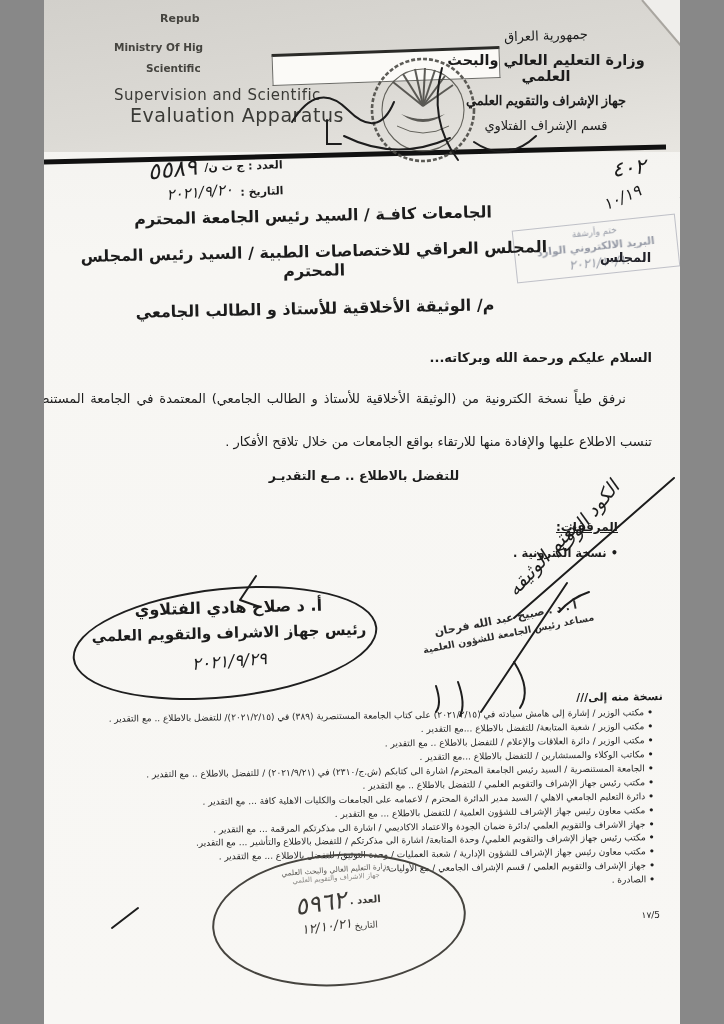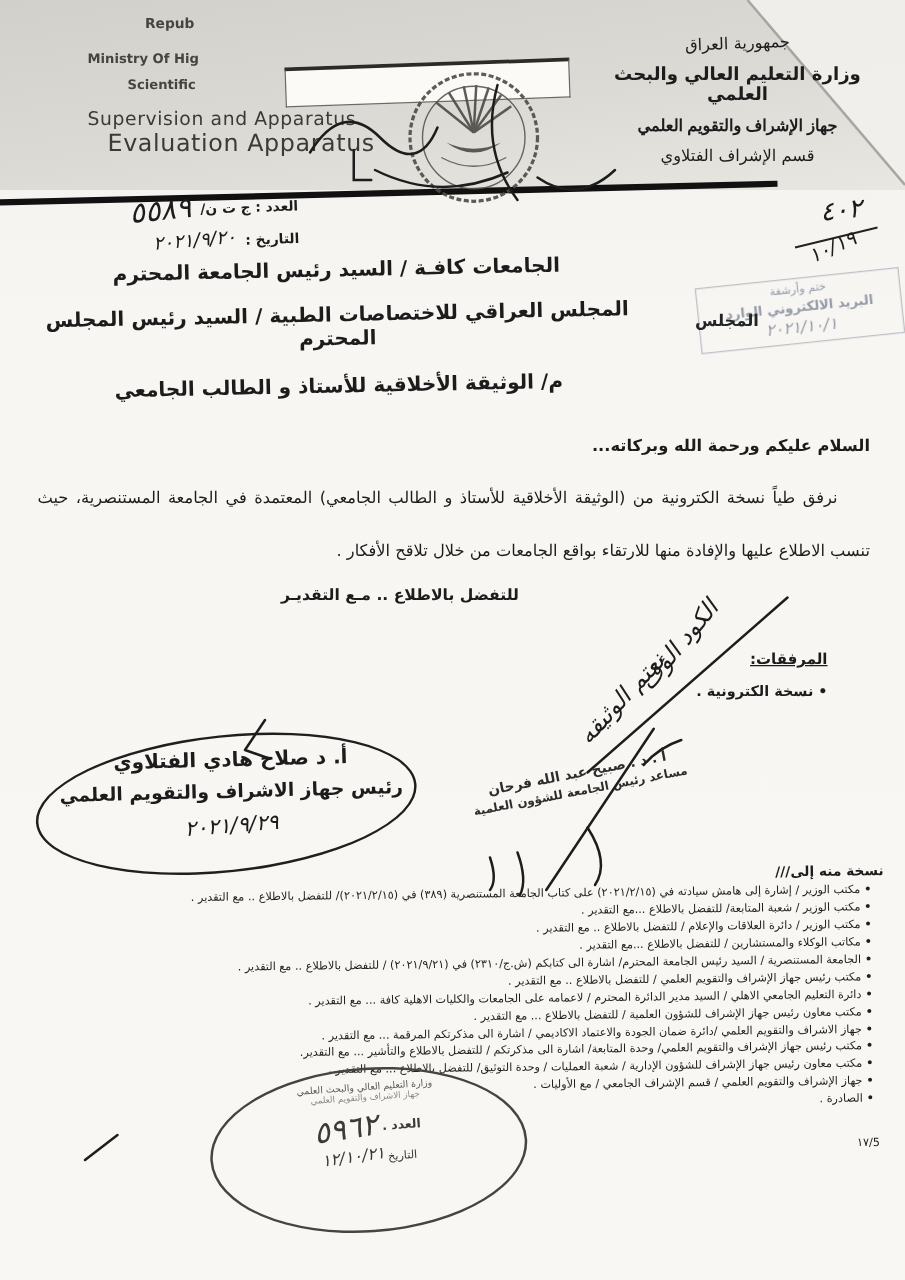--- a/index.html
+++ b/index.html
@@ -1,16 +1,16 @@
 <!DOCTYPE html>
 <html lang="ar"><head>
 <meta charset="utf-8">
 <style>
   html,body{margin:0;padding:0;background:#888;}
-  .page{position:relative;width:724px;height:1024px;margin:0 auto;overflow:hidden;
+  .page{position:relative;width:636px;height:1024px;margin:0 auto;overflow:hidden;
         background:linear-gradient(180deg,#f1f0ed 0%,#f7f6f3 25%,#f8f7f4 100%);
         font-family:"DejaVu Sans",sans-serif;color:#1c1c1c;}
   .abs{position:absolute;}
   .rtl{direction:rtl;unicode-bidi:isolate;}
   .top-band{left:0;top:0;width:724px;height:152px;background:linear-gradient(172deg,#d2d0cb 0%,#dcdad5 55%,#e9e7e2 100%);z-index:0;}
   svg.layer{position:absolute;left:0;top:0;z-index:1;pointer-events:none;}
   svg.overlay{position:absolute;left:0;top:0;z-index:6;pointer-events:none;}
   
   .en-hdr{left:70px;top:12px;width:260px;color:#45443f;z-index:2;}
   .en-hdr .f1{font-size:11px;font-weight:bold;margin:0 0 9px 0;padding-left:46px;}
@@ -94,21 +94,21 @@
     <polygon points="598,0 724,0 724,148" fill="#f0efec" opacity="0.95"></polygon>
     <line x1="598" y1="0" x2="724" y2="148" stroke="#a9a6a0" stroke-width="2"></line>
     <line x1="0" y1="162" x2="622" y2="147" stroke="#111" stroke-width="5"></line>
     <line x1="636" y1="198" x2="702" y2="182" stroke="#222" stroke-width="1.6"></line>
   </svg>
 
   <div class="abs en-hdr">
     <div class="f1">Repub</div>
     <div class="f2">Ministry Of Hig</div>
     <div class="f3">Scientific</div>
-    <div class="d1">Supervision and Apparatus</div>
+    <div class="d1">Supervision and Scientific</div>
     <div class="d2">Evaluation Apparatus</div>
   </div>
 
   <div class="abs whitebox"></div>
 
   <svg class="abs seal" width="112" height="112">
     <circle cx="56" cy="56" r="51" fill="none" stroke="#4c4b46" stroke-width="2.6" stroke-dasharray="4,2"></circle>
     <circle cx="56" cy="56" r="41" fill="none" stroke="#57564f" stroke-width="1.1"></circle>
     <g stroke="#4c4b46" stroke-width="2">
       <line x1="56" y1="52" x2="26" y2="28"></line>

